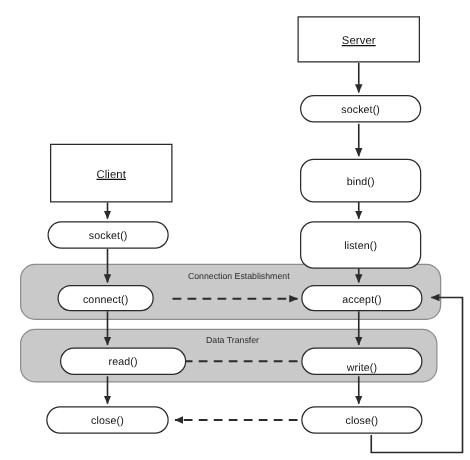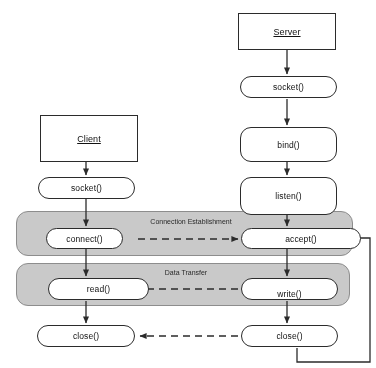--- a/index.html
+++ b/index.html
@@ -118,21 +118,21 @@
   </div>
   <div class="node pill" style="left:240px; top:76px; width:97px; height:22px;">
     <span class="label">socket()</span>
   </div>
   <div class="node pill" style="left:240px; top:127px; width:97px; height:35px;">
     <span class="label">bind()</span>
   </div>
   <div class="node pill" style="left:240px; top:177px; width:97px; height:38px;">
     <span class="label">listen()</span>
   </div>
-  <div class="node pill" style="left:241px; top:228px; width:120px; height:21px;">
+  <div class="node pill" style="left:241px; top:228px; width:97px; height:21px;">
     <span class="label">accept()</span>
   </div>
   <div class="node pill" style="left:241px; top:278px; width:97px; height:22px;align-items:flex-end;">
     <span class="label">write()</span>
   </div>
   <div class="node pill" style="left:241px; top:325px; width:97px; height:22px;">
     <span class="label">close()</span>
   </div>
 
   <div class="node rect" style="left:40px; top:115px; width:98px; height:47px;">

